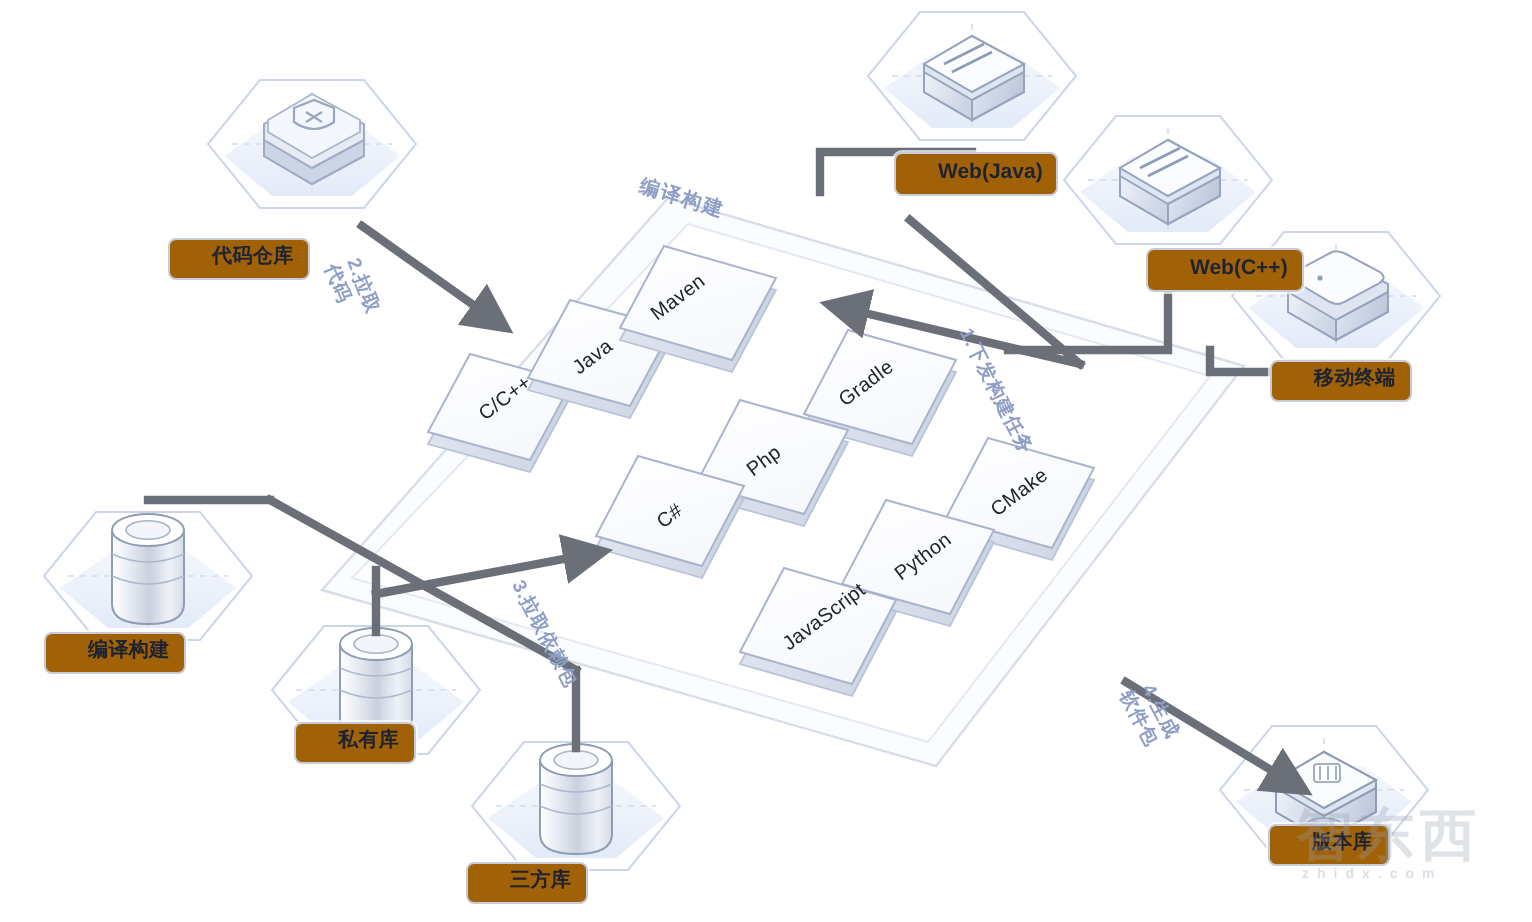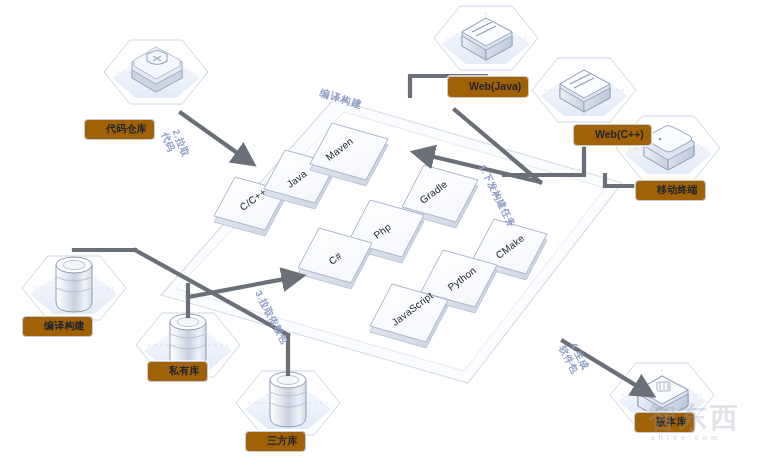--- a/index.html
+++ b/index.html
@@ -311,21 +311,21 @@
   <div class="slab-text" style="left:497px;top:251px;transform:rotate(-37deg);transform-origin:left center;">CMake</div>
   <div class="slab-text" style="left:449px;top:283px;transform:rotate(-37deg);transform-origin:left center;">Python</div>
   <div class="slab-text" style="left:393px;top:318px;transform:rotate(-37deg);transform-origin:left center;">JavaScript</div>
 
   <div class="chip" style="left:84px;top:119px;">代码仓库</div>
   <div class="chip latin" style="left:447px;top:76px;">Web(Java)</div>
   <div class="chip latin" style="left:573px;top:124px;">Web(C++)</div>
   <div class="chip" style="left:635px;top:180px;">移动终端</div>
   <div class="chip" style="left:22px;top:316px;">编译构建</div>
   <div class="chip" style="left:147px;top:361px;">私有库</div>
-  <div class="chip" style="left:245px;top:431px;">三方库</div>
+  <div class="chip" style="left:233px;top:431px;">三方库</div>
   <div class="chip" style="left:634px;top:412px;">版本库</div>
 
   <div class="steplbl two" style="left:180px;top:128px;transform:rotate(68deg);transform-origin:left top;">2.拉取</div>
   <div class="steplbl two" style="left:169px;top:131px;transform:rotate(68deg);transform-origin:left top;">代码</div>
 
   <div class="steplbl" style="left:486px;top:163px;transform:rotate(63deg);transform-origin:left top;">1.下发构建任务</div>
 
   <div class="steplbl" style="left:262px;top:289px;transform:rotate(62deg);transform-origin:left top;">3.拉取依赖包</div>
 
   <div class="steplbl two" style="left:577px;top:341px;transform:rotate(62deg);transform-origin:left top;">4.生成</div>

